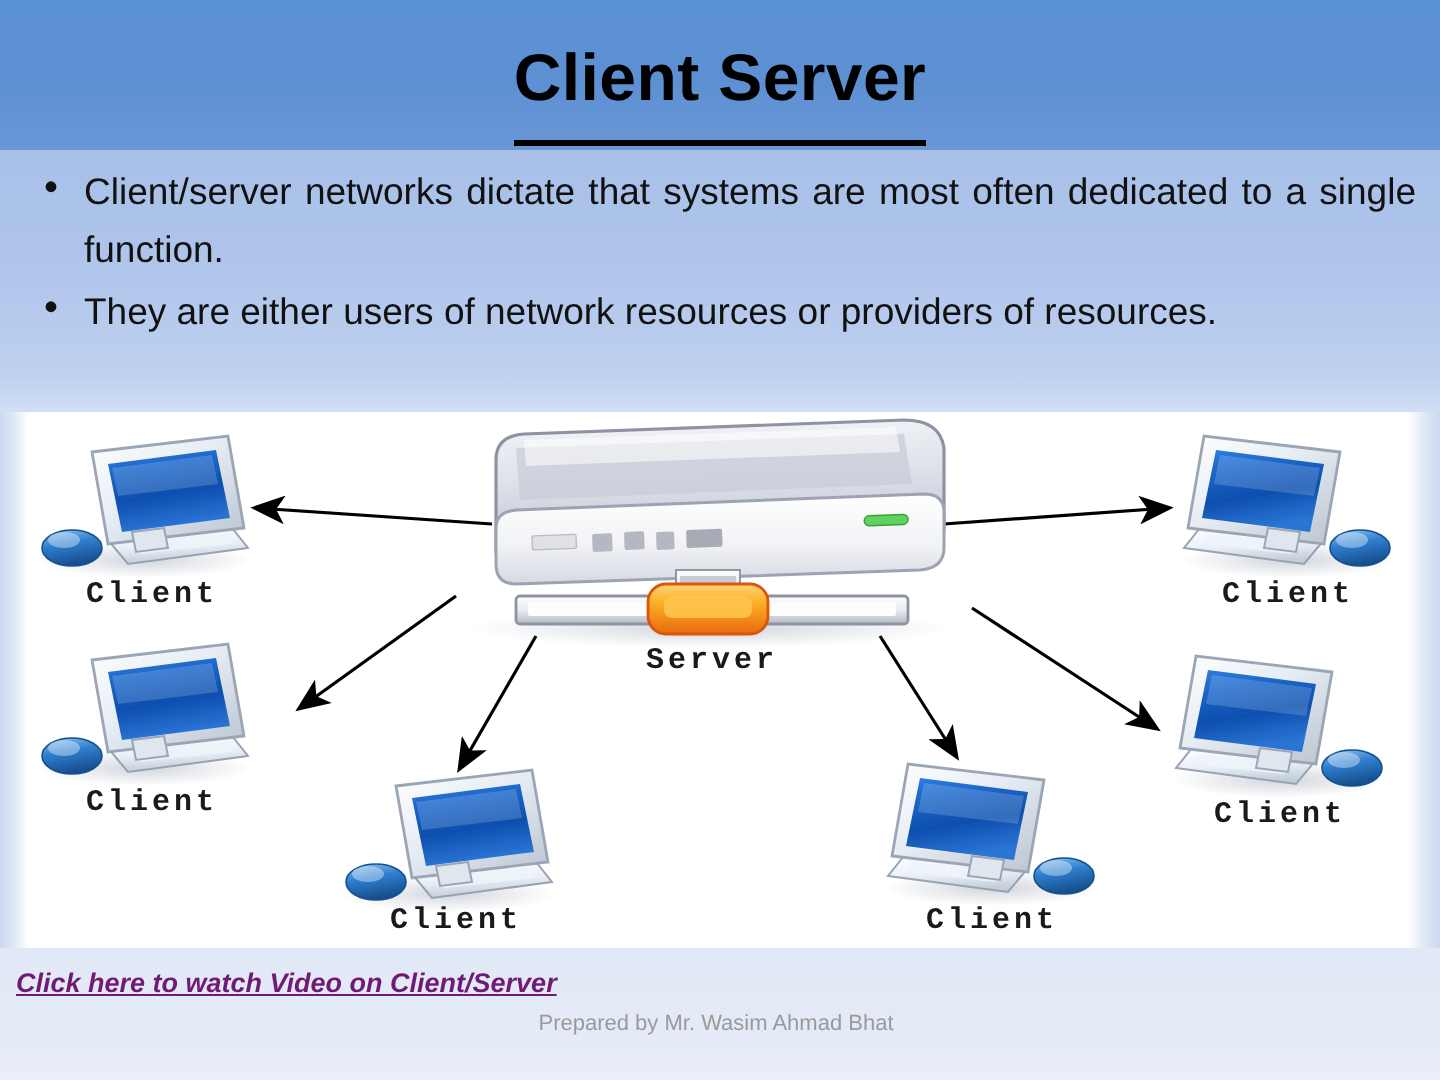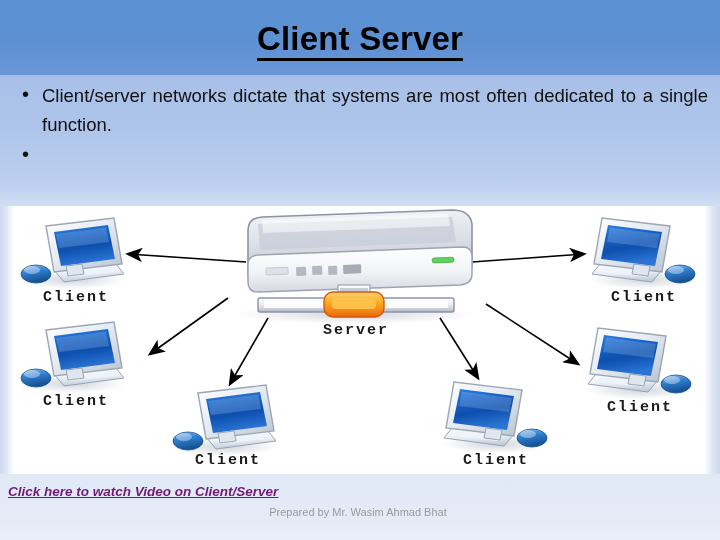--- a/index.html
+++ b/index.html
@@ -41,21 +41,21 @@
 
   
   .slide-title{
     position:absolute;left:0;top:20px;width:720px;
     text-align:center;
     font-size:33px;font-weight:bold;color:#000;
     letter-spacing:.2px;
     font-family:"Liberation Sans", sans-serif;
   }
   .slide-title span{
-    border-bottom:3px solid #000;padding-bottom:1px;
+    border-bottom:3px solid #000;padding-bottom:13px;
   }
 
   
   .bullets{
     position:absolute;left:8px;top:81px;width:700px;
     color:#111;
   }
   .bullet{
     position:relative;
     padding-left:34px;
@@ -107,20 +107,21 @@
 
   <div class="slide-title"><span>Client Server</span></div>
 
   <div class="bullets">
     <div class="bullet">
       <span class="dot">•</span>
       <span class="txt">Client/server networks dictate that systems are most often dedicated to a single function.</span>
     </div>
     <div class="bullet">
       <span class="dot">•</span>
+      <span class="txt">They are either users of network resources or providers of resources.</span>
     </div>
   </div>
 
   <svg id="diagram" viewBox="0 0 720 268">
     <defs>
       <linearGradient id="scr" x1="0" y1="0" x2="0.25" y2="1">
         <stop offset="0%" stop-color="#2f7fe0"></stop>
         <stop offset="28%" stop-color="#1b66c9"></stop>
         <stop offset="62%" stop-color="#0d4fae"></stop>
         <stop offset="100%" stop-color="#2a74d4"></stop>

